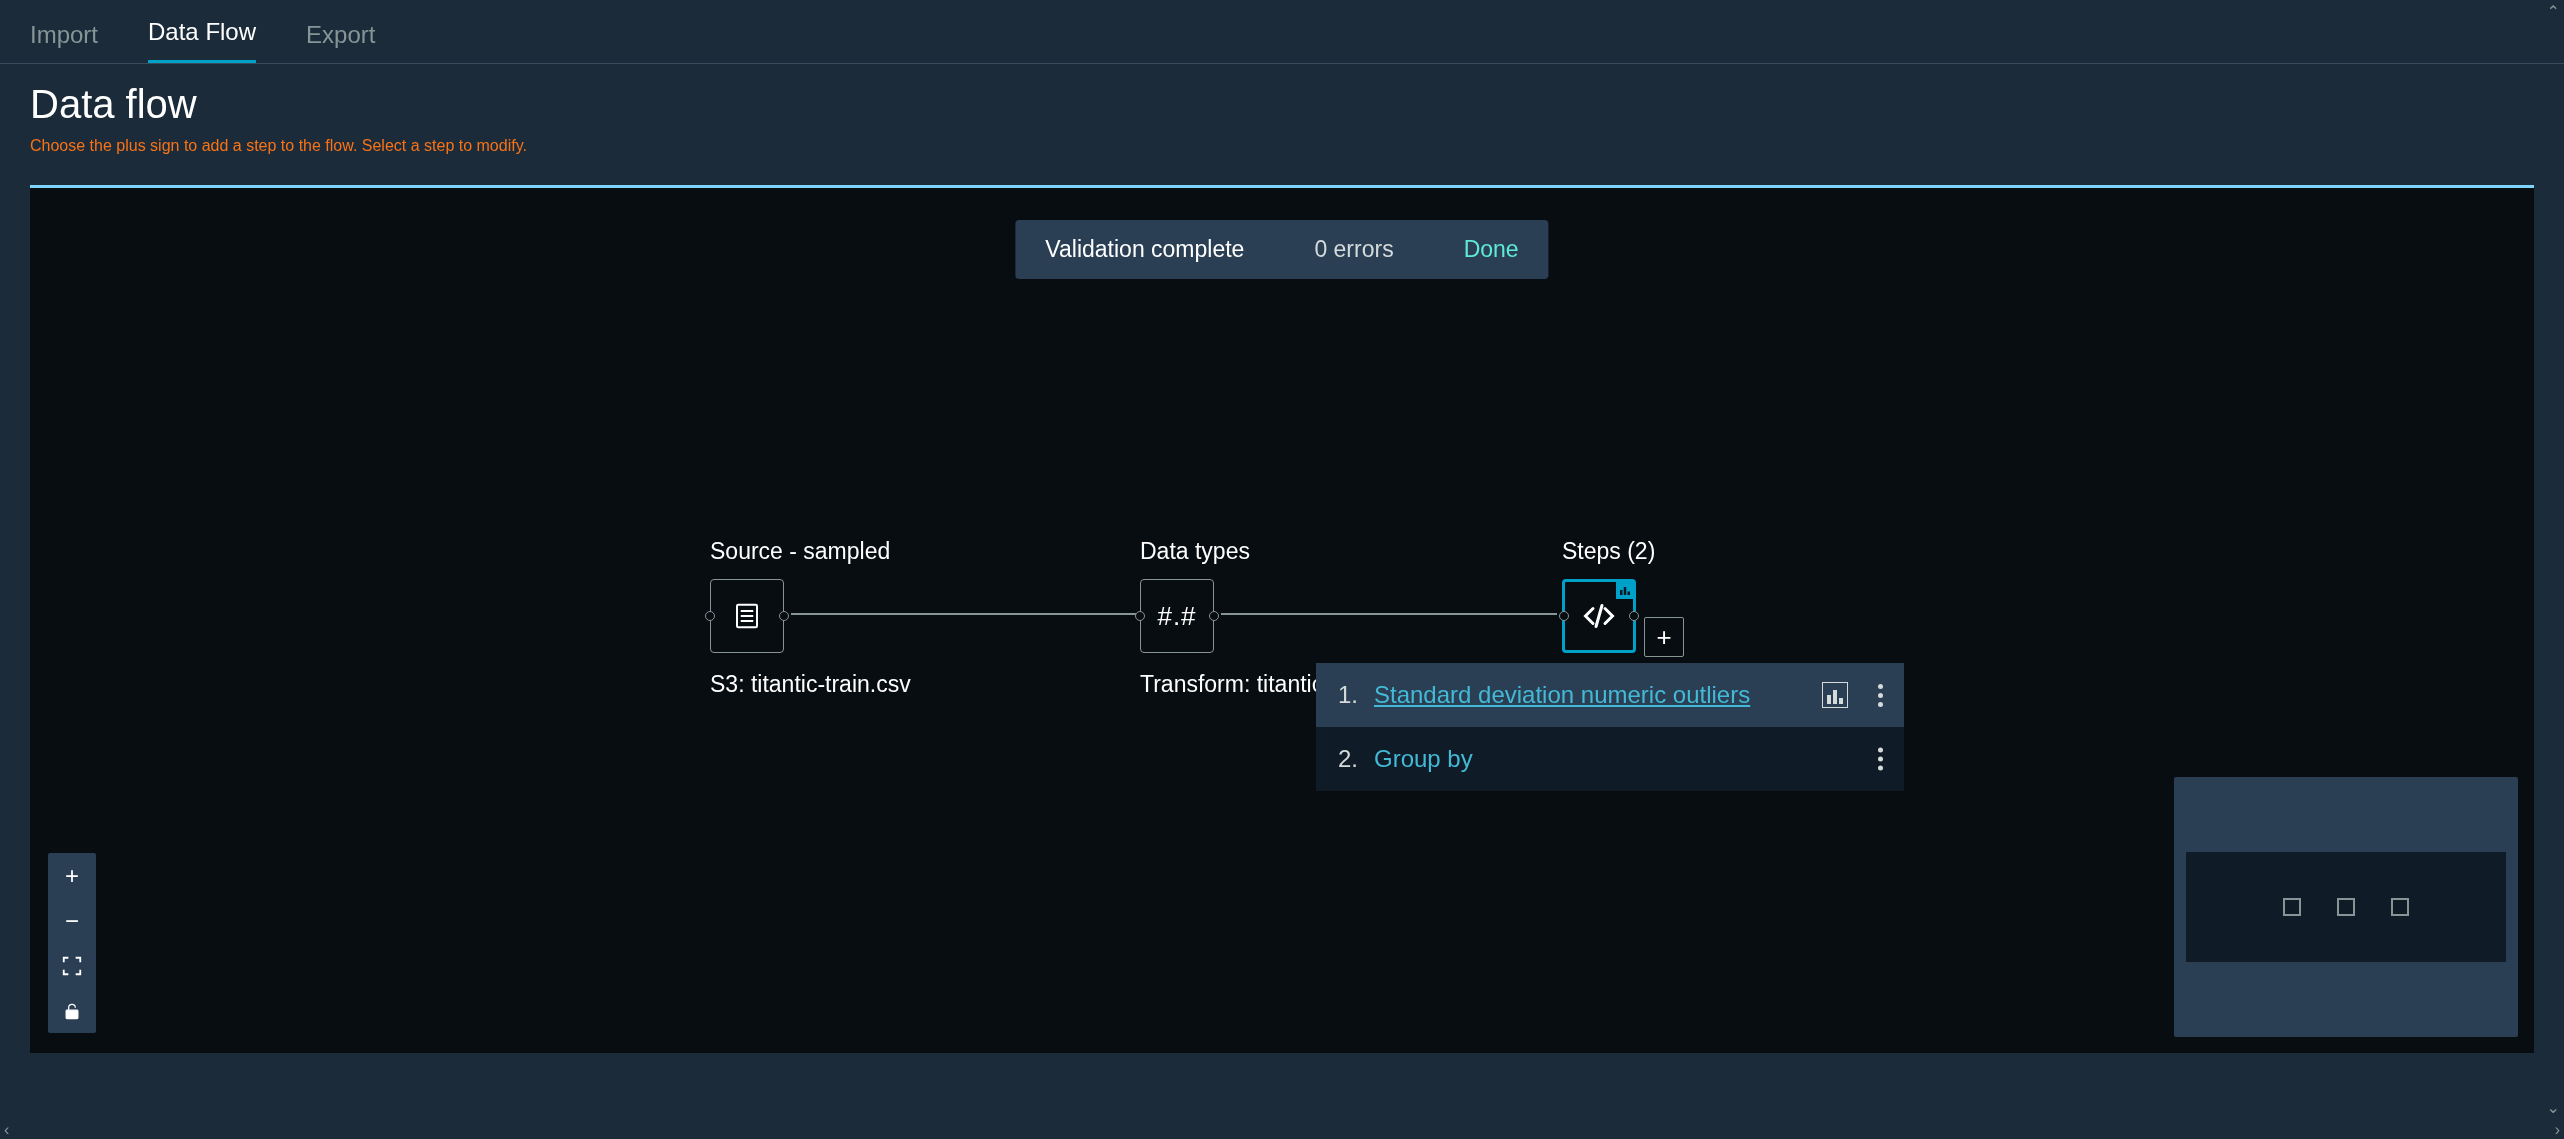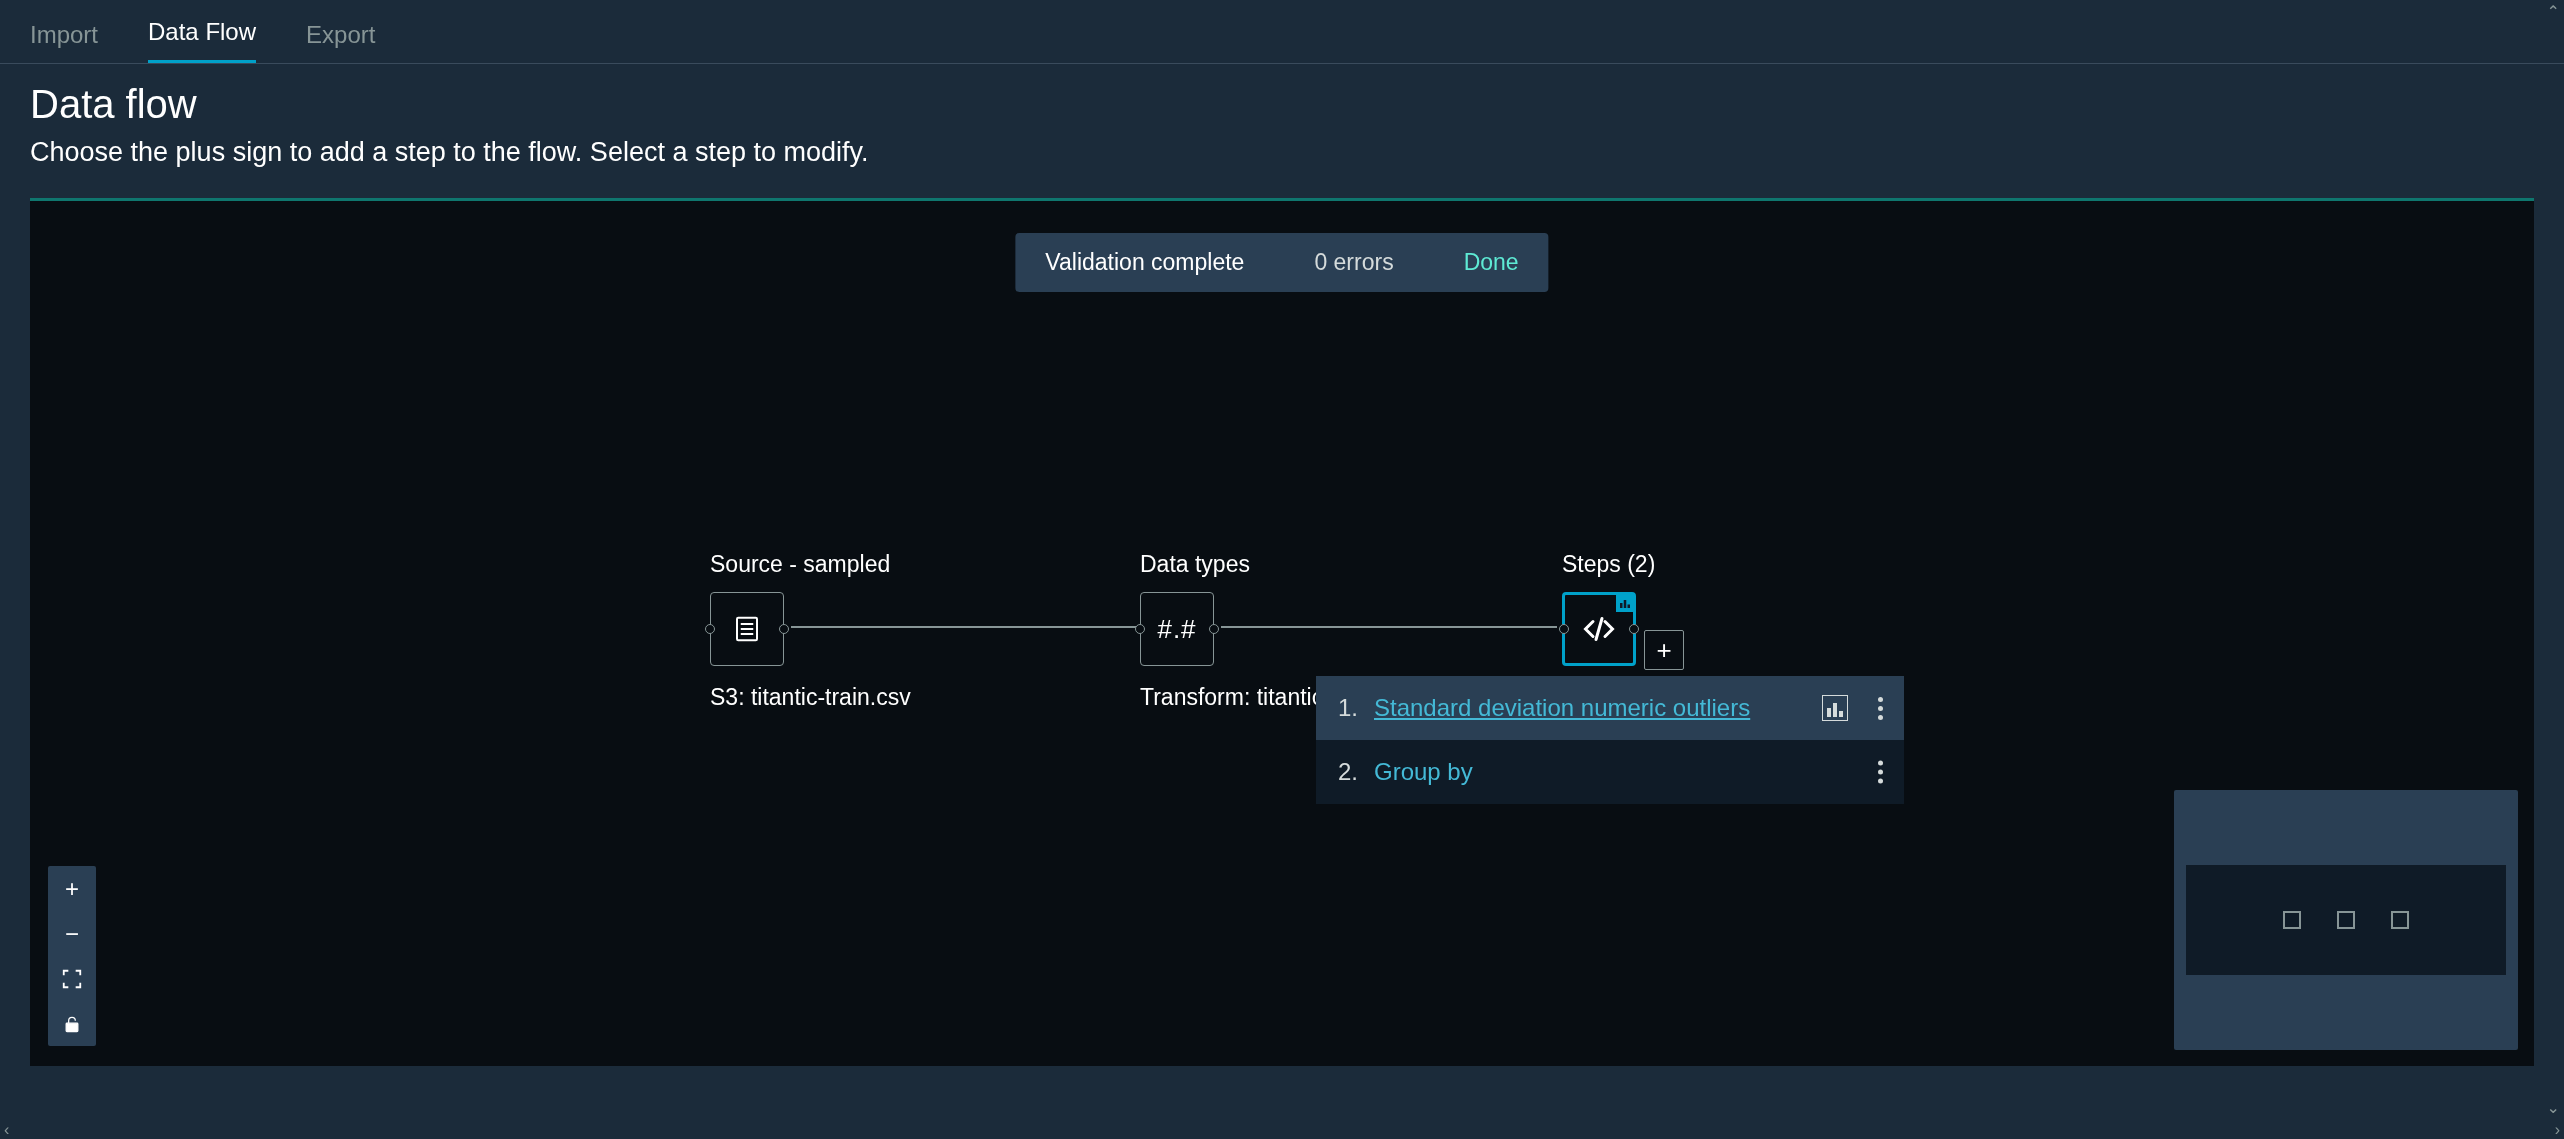--- a/index.html
+++ b/index.html
@@ -41,28 +41,28 @@
   .header {
     padding: 18px 30px 8px 30px;
   }
   .header h1 {
     font-size: 40px;
     font-weight: 400;
     color: #ffffff;
   }
   .header p.subtitle {
     margin-top: 10px;
-    font-size: 27px;
-    color: #ffffff;
+    font-size: 16px;
+    color: #f97316;
   }
 
   
   .canvas-wrap {
     margin: 22px 30px 0 30px;
-    border-top: 3px solid #0f766e;
+    border-top: 3px solid #7dd3fc;
     background: #080d12;
     height: 868px;
     position: relative;
     overflow: hidden;
   }
 
   
   .toast {
     position: absolute;
     top: 32px;

